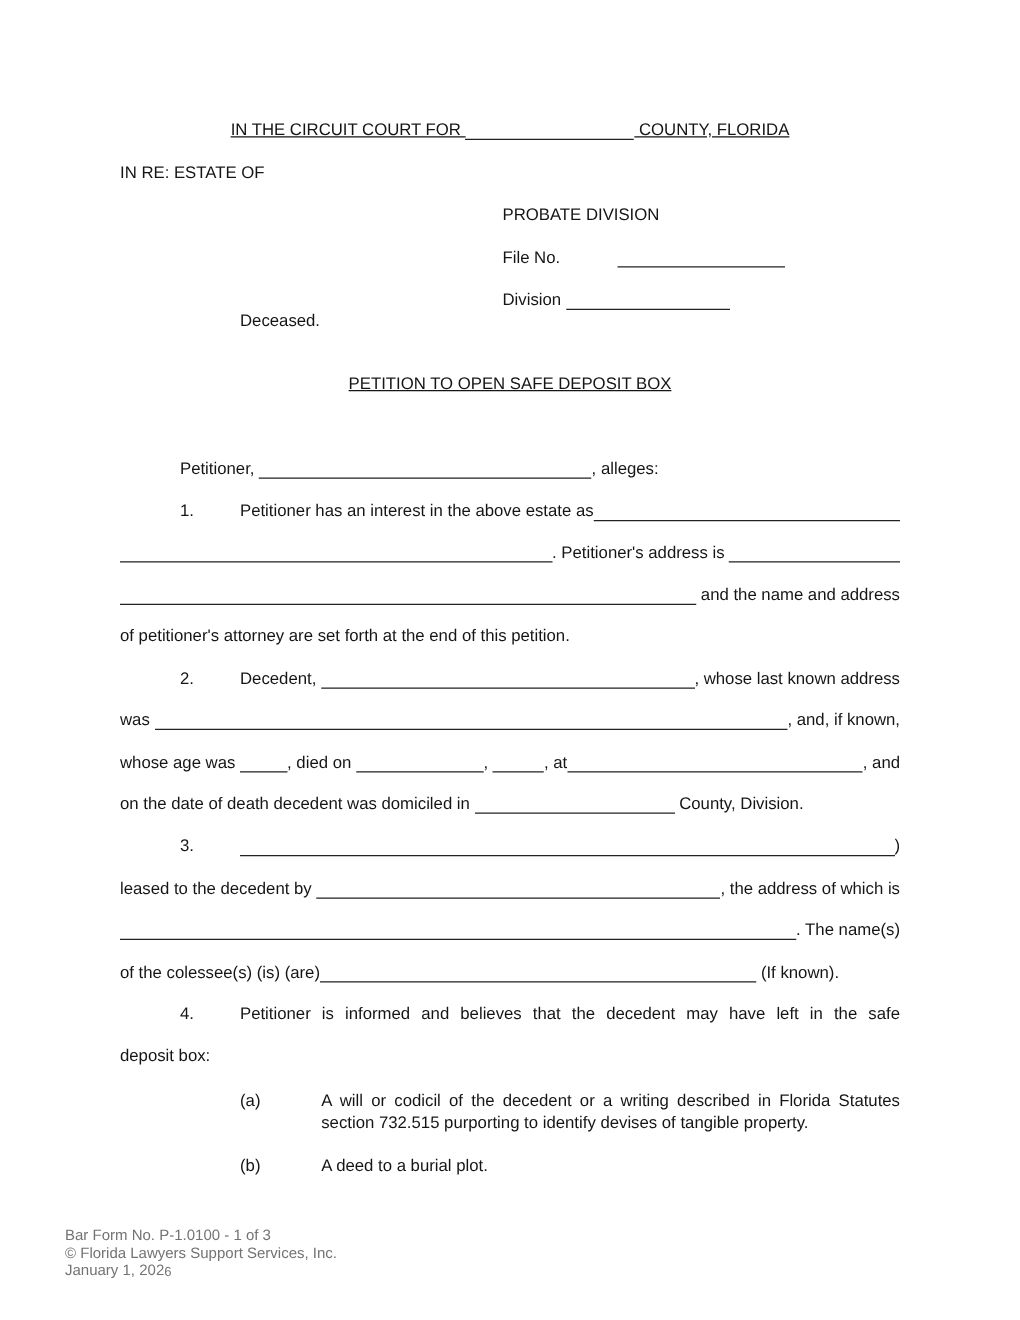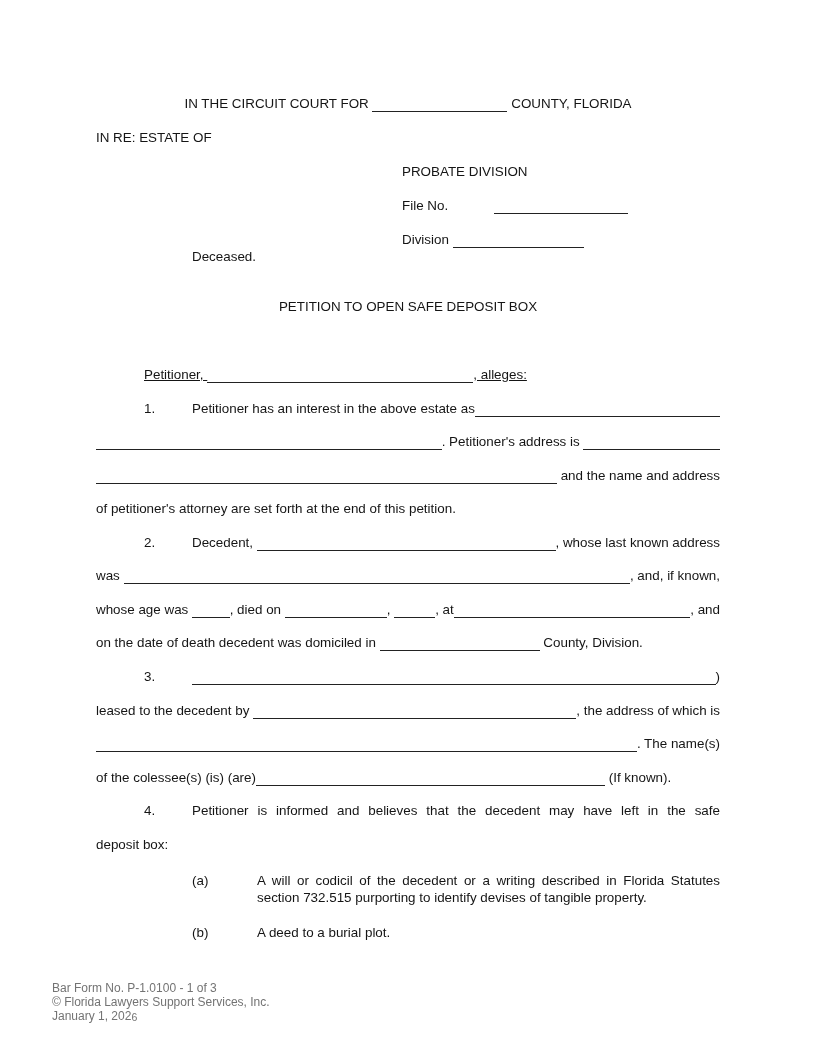--- a/index.html
+++ b/index.html
@@ -7,21 +7,21 @@
     position:relative;width:816px;height:1056px;background:#ffffff;
     font-family:"Liberation Sans","DejaVu Sans",sans-serif;
     font-size:13.4px;color:#151515;overflow:hidden;
   }
   .line{position:absolute;display:flex;height:20px;align-items:flex-start;}
   .line .t{white-space:pre;line-height:20px;flex:0 0 auto;}
   .line .tab{flex:0 0 48px;line-height:20px;white-space:pre;}
   .line .u{border-bottom:1px solid #222;height:17px;flex-shrink:1;}
   .line .u.fx{flex-grow:0;}
   .line .jt{flex:1 1 auto;line-height:20px;text-align:justify;text-align-last:justify;}
-  .center{justify-content:center;}
+  .center{justify-content:center;text-decoration:underline;}
   .w135{width:135px;}
   .w134{width:134px;}
   .w131{width:131px;}
   .sub{position:absolute;left:192px;width:528px;}
   .sub .lbl{position:absolute;left:0;top:0;line-height:17.2px;}
   .sub .txt{margin-left:65px;line-height:17.2px;text-align:justify;}
   .footer{position:absolute;left:52px;top:981px;font-size:12px;line-height:14px;color:#737373;}
   .footer .suffix{font-size:10.5px;position:relative;top:1px;}
 </style>
 </head>
@@ -55,21 +55,21 @@
 
   <div class="line center" style="top:297px;left:96px;width:624px;">
     <span class="t">PETITION TO OPEN SAFE DEPOSIT BOX</span>
   </div>
 
   <div class="line" style="top:247px;left:192px;width:300px;">
     <span class="t">Deceased.</span>
   </div>
 
   <div id="body-lines">
-      <div class="line" style="top: 365px; left: 144px; width: 576px; text-decoration: underline;">
+      <div class="line" style="top: 365px; left: 144px; width: 576px;">
         <span class="t">Petitioner, </span>
         <span class="u fx" style="width: 266px;"></span>
         <span class="t">, alleges:</span>
       </div>
       <div class="line" style="top: 398.55px; left: 144px; width: 576px;">
         <span class="tab">1.</span>
         <span class="t">Petitioner has an interest in the above estate as</span>
         <span class="u" style="flex-grow: 1; flex-basis: 0px;"></span>
       </div>
       <div class="line" style="top: 432.1px; left: 96px; width: 624px;">

